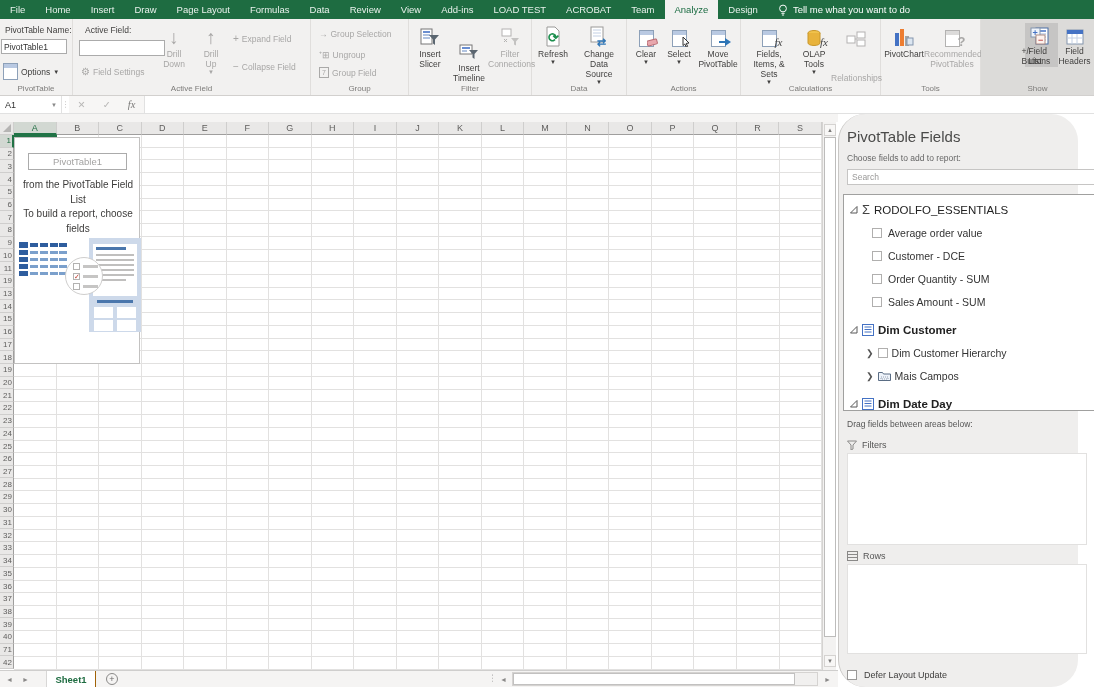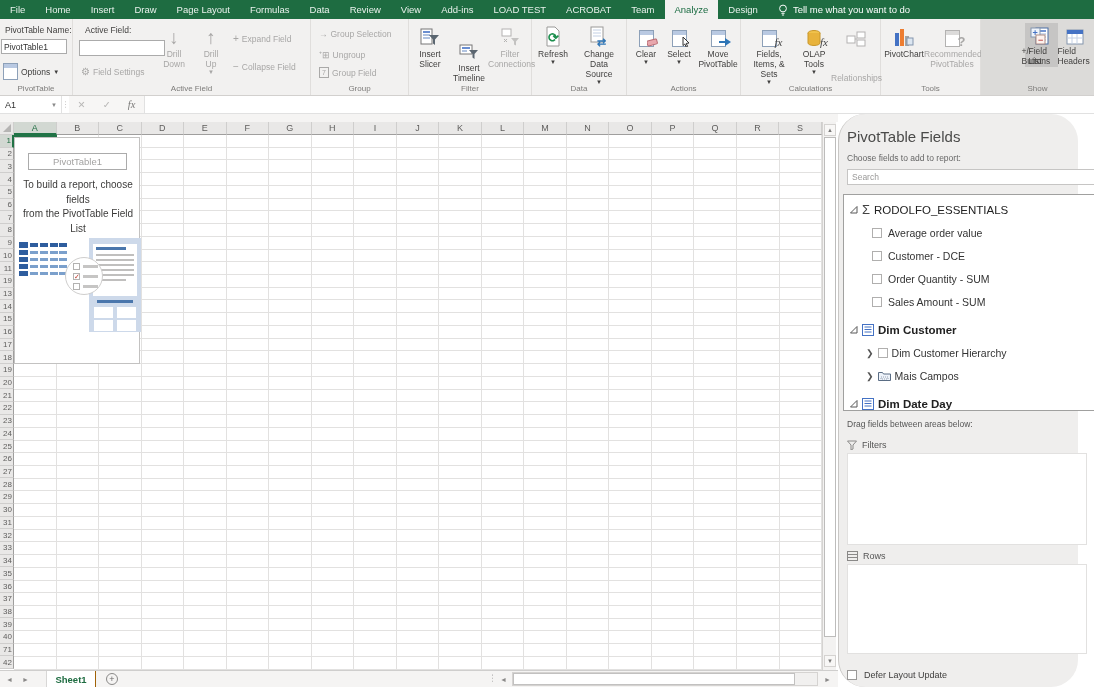--- a/index.html
+++ b/index.html
@@ -378,21 +378,21 @@
       <div class="showbtn" style="left:77px;">
         <div class="bicon">
           <svg width="18" height="16" viewBox="0 0 18 16">
               <rect x="1" y="1" width="16" height="14" fill="#fff" stroke="#8496ad"></rect>
               <rect x="1" y="1" width="16" height="4" fill="#4472c4"></rect>
               <line x1="1" y1="9" x2="17" y2="9" stroke="#c3d0e4"></line>
               <line x1="6" y1="5" x2="6" y2="15" stroke="#c3d0e4"></line>
               <line x1="11" y1="5" x2="11" y2="15" stroke="#c3d0e4"></line>
             </svg>
         </div>
-        <span style="width:34px;">Field Headers</span>
+        <span style="width:34px;text-align:center;">Field Headers</span>
       </div>
       <div class="glabel">Show</div>
     </div>
   </div>
 
   <div class="fbar">
     <div class="namebox">
       <span>A1</span>
       <span class="nb-caret">▼</span>
     </div>
@@ -471,22 +471,22 @@
       <div class="rowh">40</div>
       <div class="rowh">71</div>
       <div class="rowh">42</div>
     </div>
   <div class="gridbg"></div>
   <div class="a1sel"></div>
 
   <div class="ph">
     <div class="ph-title">PivotTable1</div>
     <div class="ph-msg">
+      <div>from the PivotTable Field List</div>
       <div>To build a report, choose fields</div>
-      <div>from the PivotTable Field List</div>
     </div>
     <svg class="ph-tblicon" width="48" height="40" viewBox="0 0 48 40">
       <g fill="#2e5d9e">
         <rect x="0" y="2" width="9" height="6"></rect>
           <rect x="11" y="3" width="8" height="4"></rect>
           <rect x="21" y="3" width="8" height="4"></rect>
           <rect x="31" y="3" width="8" height="4"></rect>
           <rect x="40" y="3" width="8" height="4"></rect>
       </g>
       <g fill="#2e5d9e">

